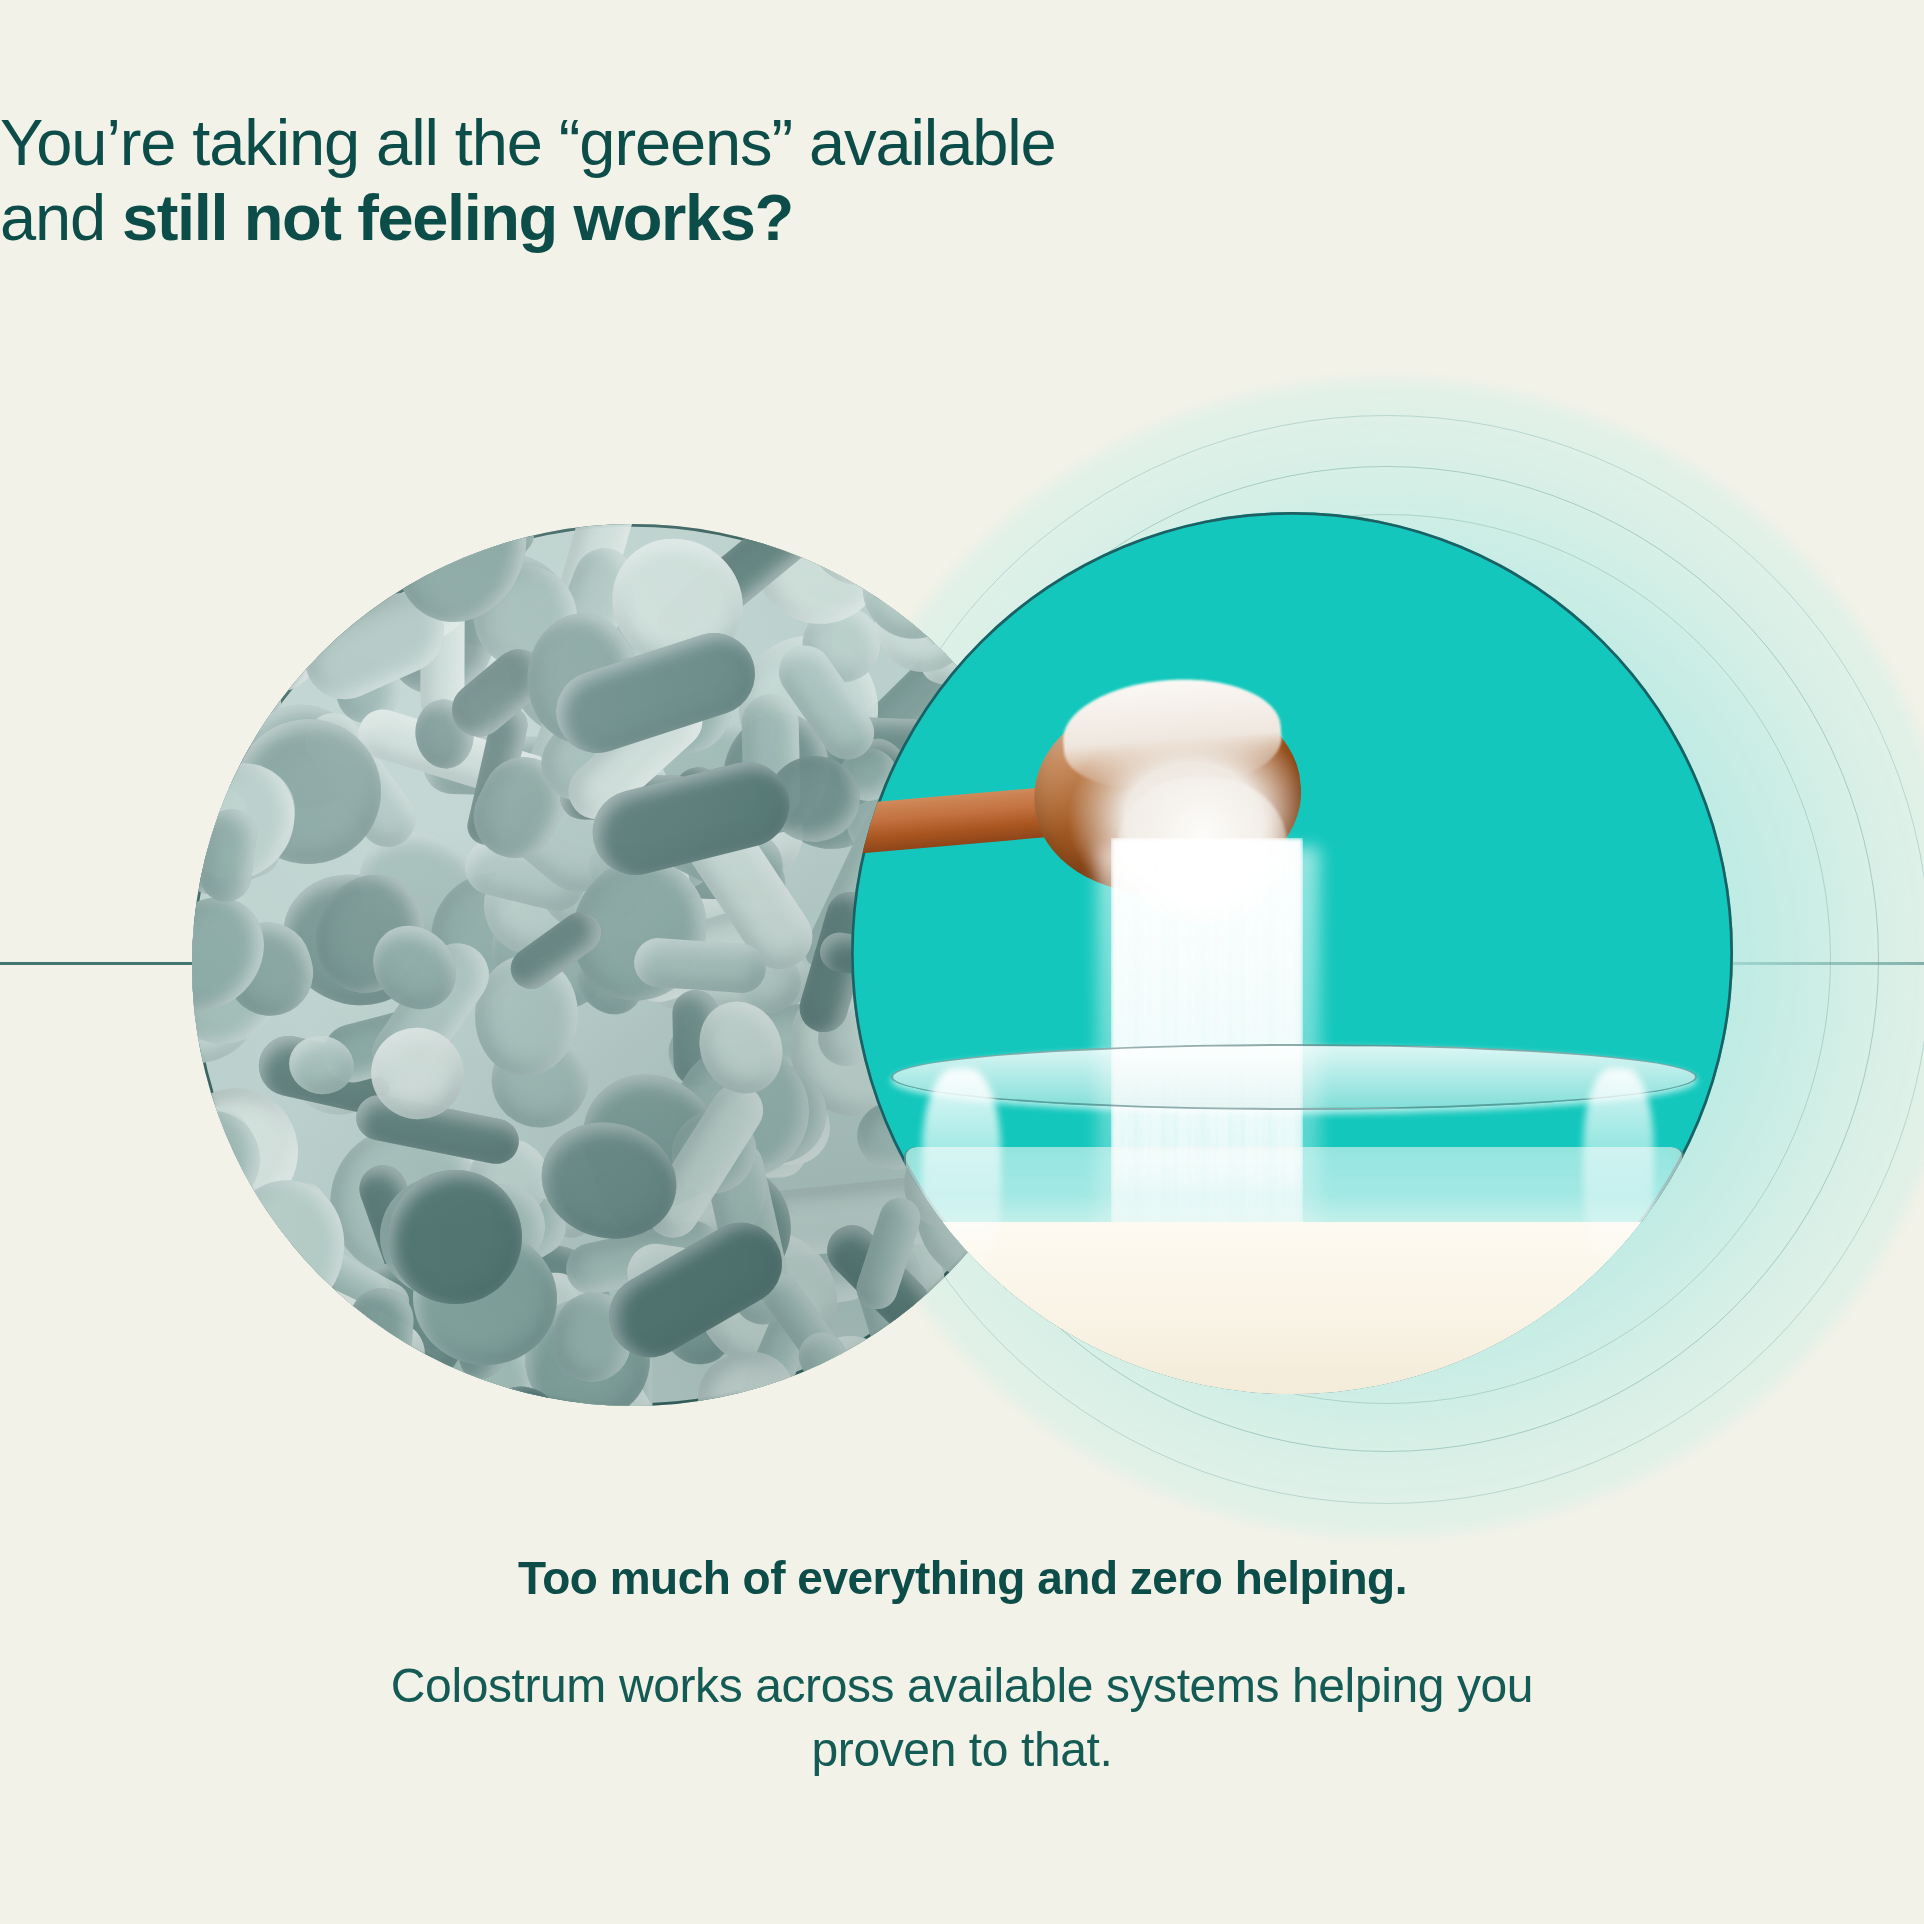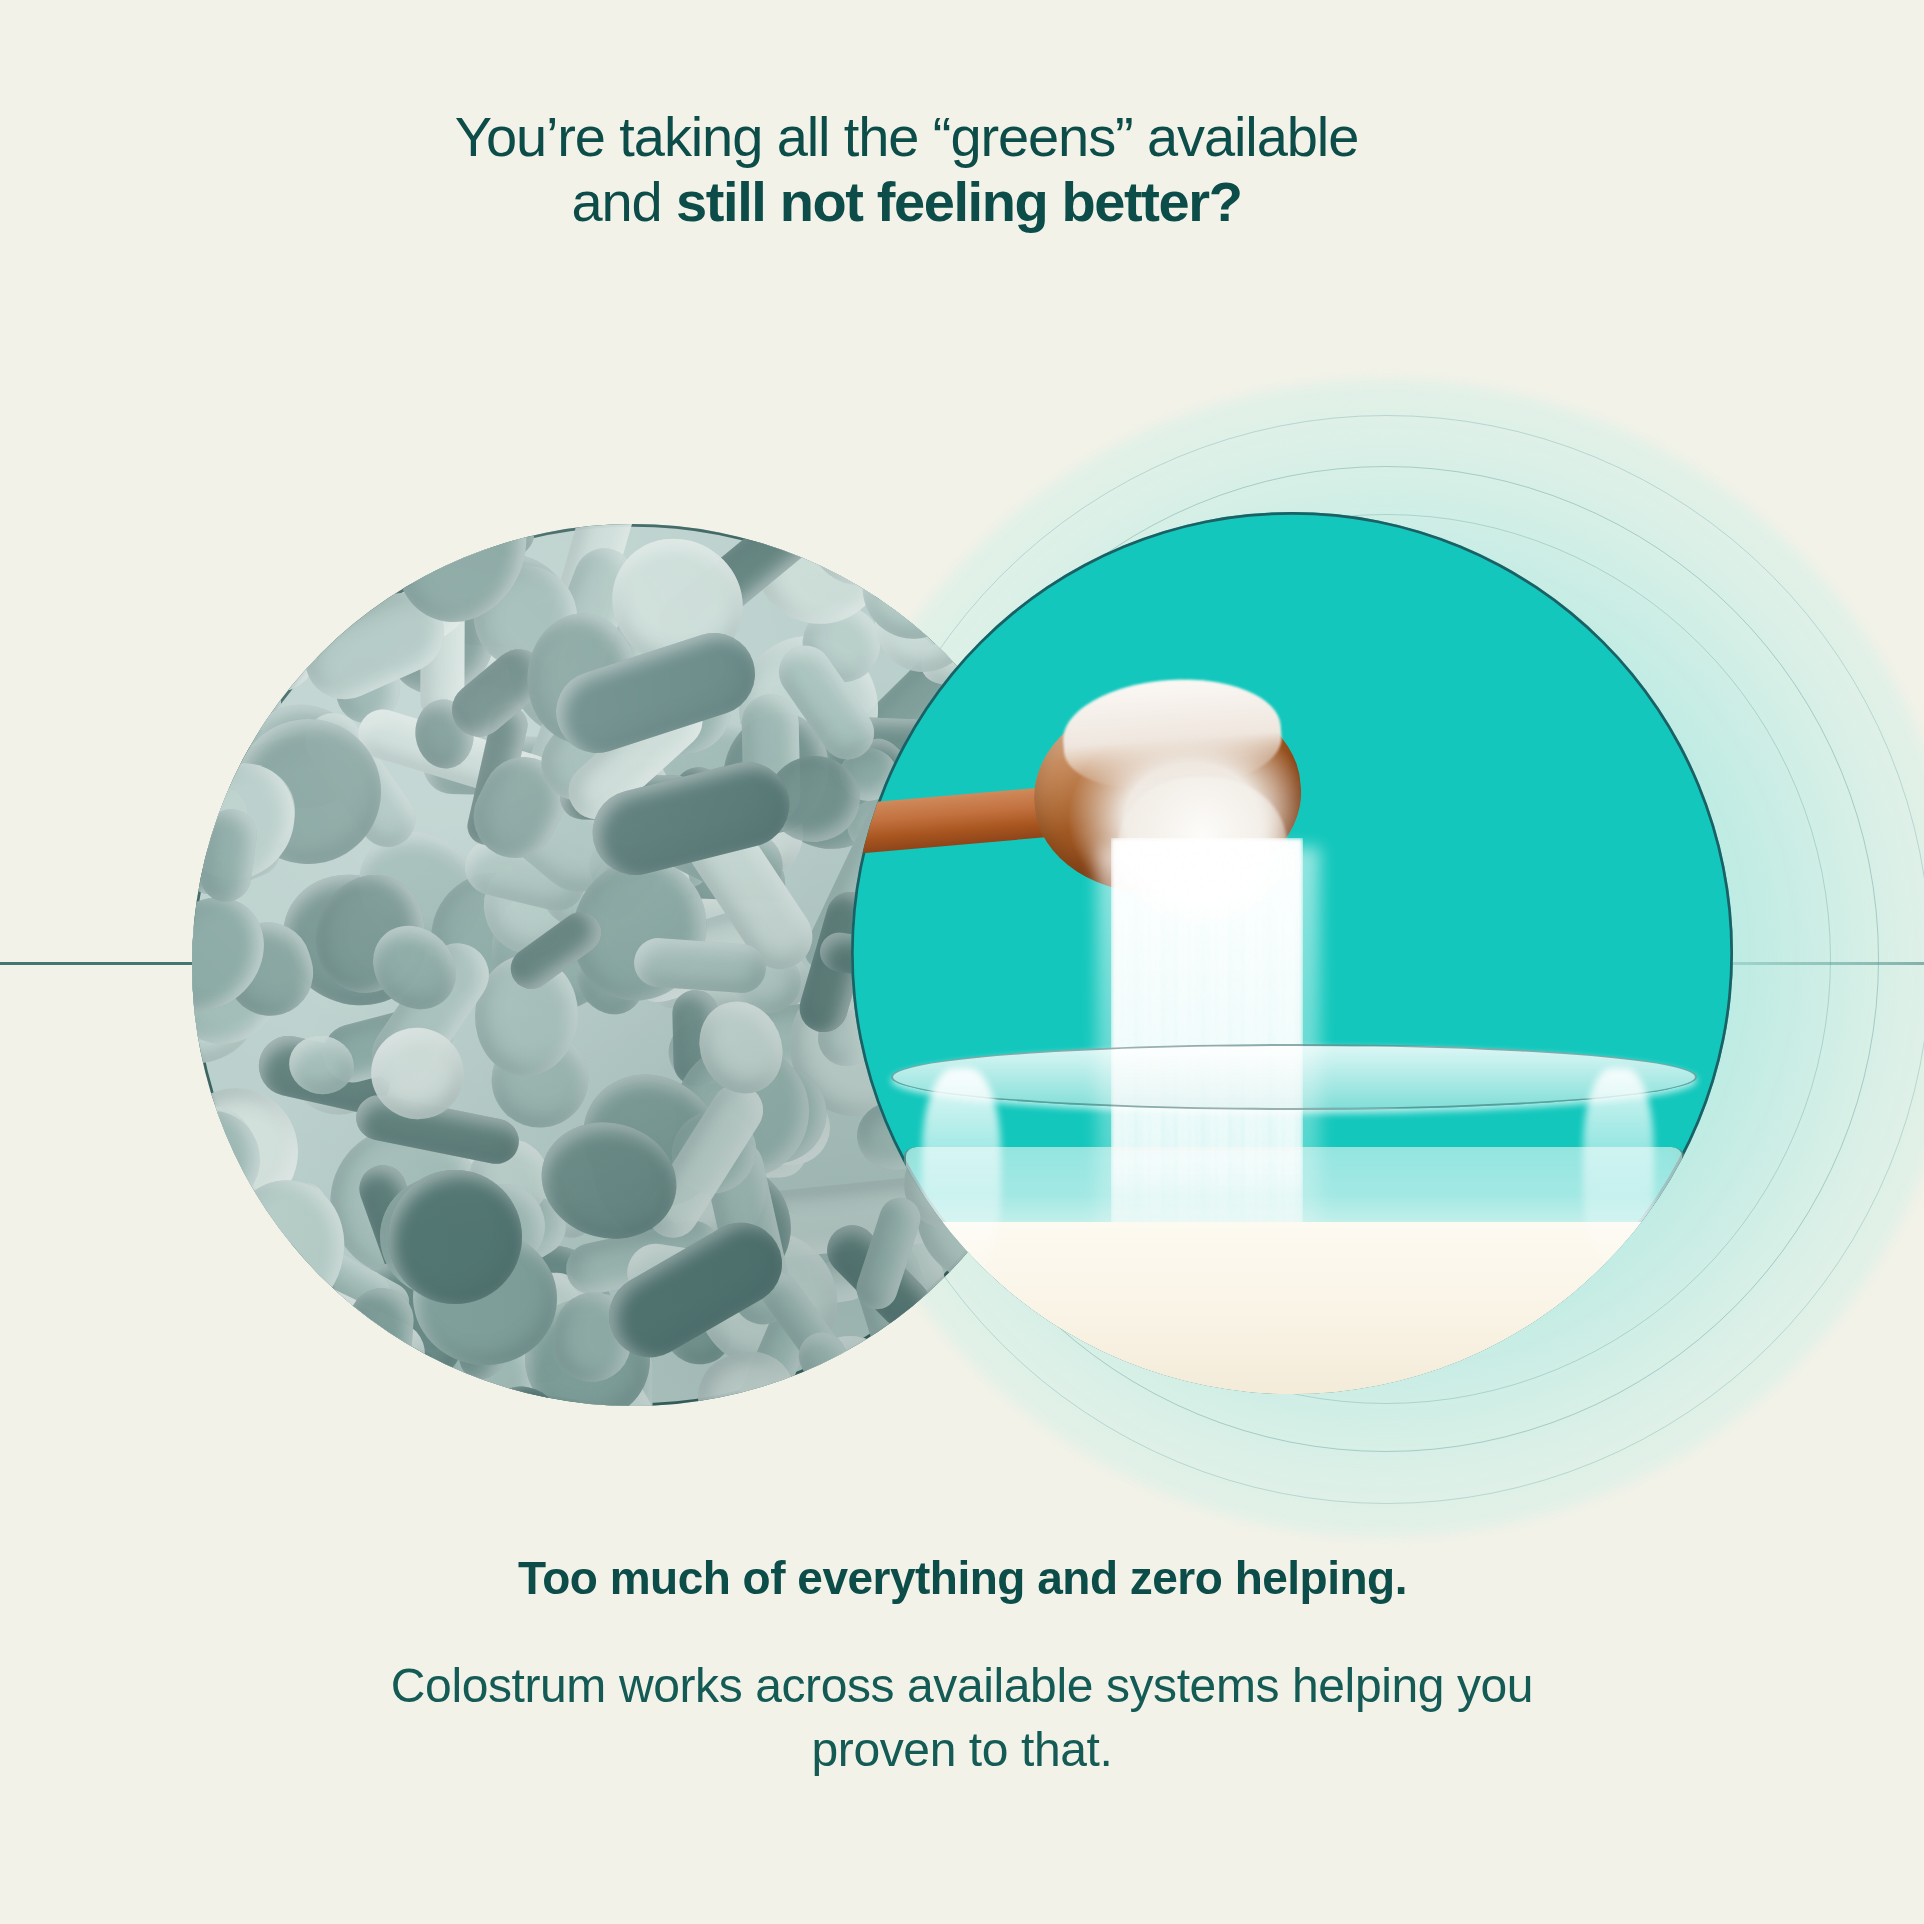--- a/index.html
+++ b/index.html
@@ -7,23 +7,23 @@
     width:1925px;height:1925px;
     background:#f2f2e8;
     font-family:"Liberation Sans", sans-serif;
     overflow:hidden;
   }
   #stage{position:relative;width:1925px;height:1925px;overflow:hidden;background:#f2f2e8;}
 
   
   .headline{
     position:absolute;left:0;top:105px;width:1813px;
-    text-align:center;
+    text-align:left;
     color:#0d4d49;
-    font-size:56px;
+    font-size:65px;
     line-height:1.16;
     letter-spacing:-1.1px;
     font-weight:400;
   }
   .headline .hl-line{display:block;}
   .headline b{font-weight:700;letter-spacing:-1.4px;}
 
   
   .hrule{
     position:absolute;left:0;top:962px;width:1925px;height:2.7px;
@@ -189,21 +189,21 @@
   }
   .body-copy .bc-line{display:block;}
 </style>
 </head>
 <body>
 
 <div id="stage">
 
   <div class="headline">
     <span class="hl-line">You’re taking all the “greens” available</span>
-    <span class="hl-line"><span>and </span><b>still not feeling better?</b></span>
+    <span class="hl-line"><span>and </span><b>still not feeling works?</b></span>
   </div>
 
   <div class="hrule"></div>
 
   <div class="halo-wrap">
     <div class="halo h1"></div>
     <div class="halo ring r1"></div>
     <div class="halo ring r2"></div>
     <div class="halo ring r3"></div>
   </div>

